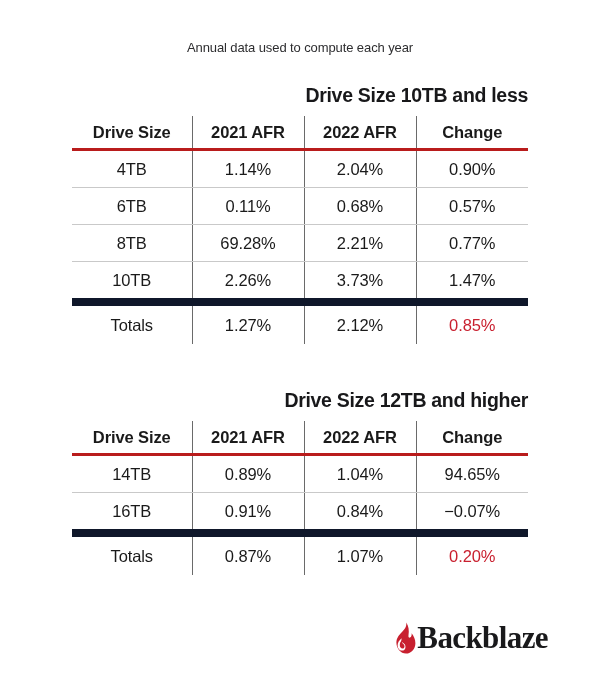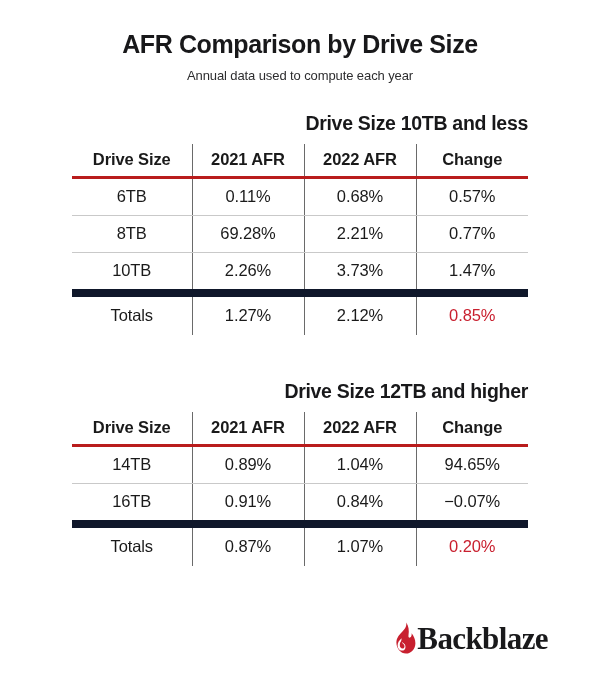--- a/index.html
+++ b/index.html
@@ -111,21 +111,20 @@
   .chg-up   { color: #c9202f; }
   .chg-down { color: #3cb878; }
   .totals-row .chg-up   { color: #c9202f; margin-top: 27px; }
 
   
   .footer {
     position: absolute;
     right: 52px;
     bottom: 22px;
     display: flex;
-    align-items: center;
     gap: 0;
   }
   .flame-icon {
     width: 24px;
     height: 32px;
     display: block;
   }
   .brand-name {
     font-family: "Liberation Serif", serif;
     font-size: 31px;
@@ -134,21 +133,20 @@
     letter-spacing: -0.6px;
     line-height: 1;
   }
 </style>
 </head>
 <body>
 
 <div class="page">
 
   <div class="header">
-    <h1 class="main-title">AFR Comparison by Drive Size</h1>
     <p class="subtitle">Annual data used to compute each year</p>
   </div>
 
   <div class="table-block" id="table-block-1">
     <div class="table-title">Drive Size 10TB and less</div>
     <table class="afr-table">
       <colgroup>
         <col class="c-size">
           <col class="c-2021">
           <col class="c-2022">
@@ -156,20 +154,26 @@
       </colgroup>
       <thead>
         <tr>
           <th>Drive Size</th>
           <th class="divider">2021 AFR</th>
           <th class="divider">2022 AFR</th>
           <th class="divider">Change</th>
         </tr>
       </thead>
       <tbody>
+        <tr class="data-row">
+          <td>4TB</td>
+          <td class="divider">1.14%</td>
+          <td class="divider">2.04%</td>
+          <td class="divider chg-up">0.90%</td>
+        </tr>
         <tr class="data-row">
           <td>6TB</td>
           <td class="divider">0.11%</td>
           <td class="divider">0.68%</td>
           <td class="divider chg-up">0.57%</td>
         </tr>
         <tr class="data-row">
           <td>8TB</td>
           <td class="divider">69.28%</td>
           <td class="divider">2.21%</td>

